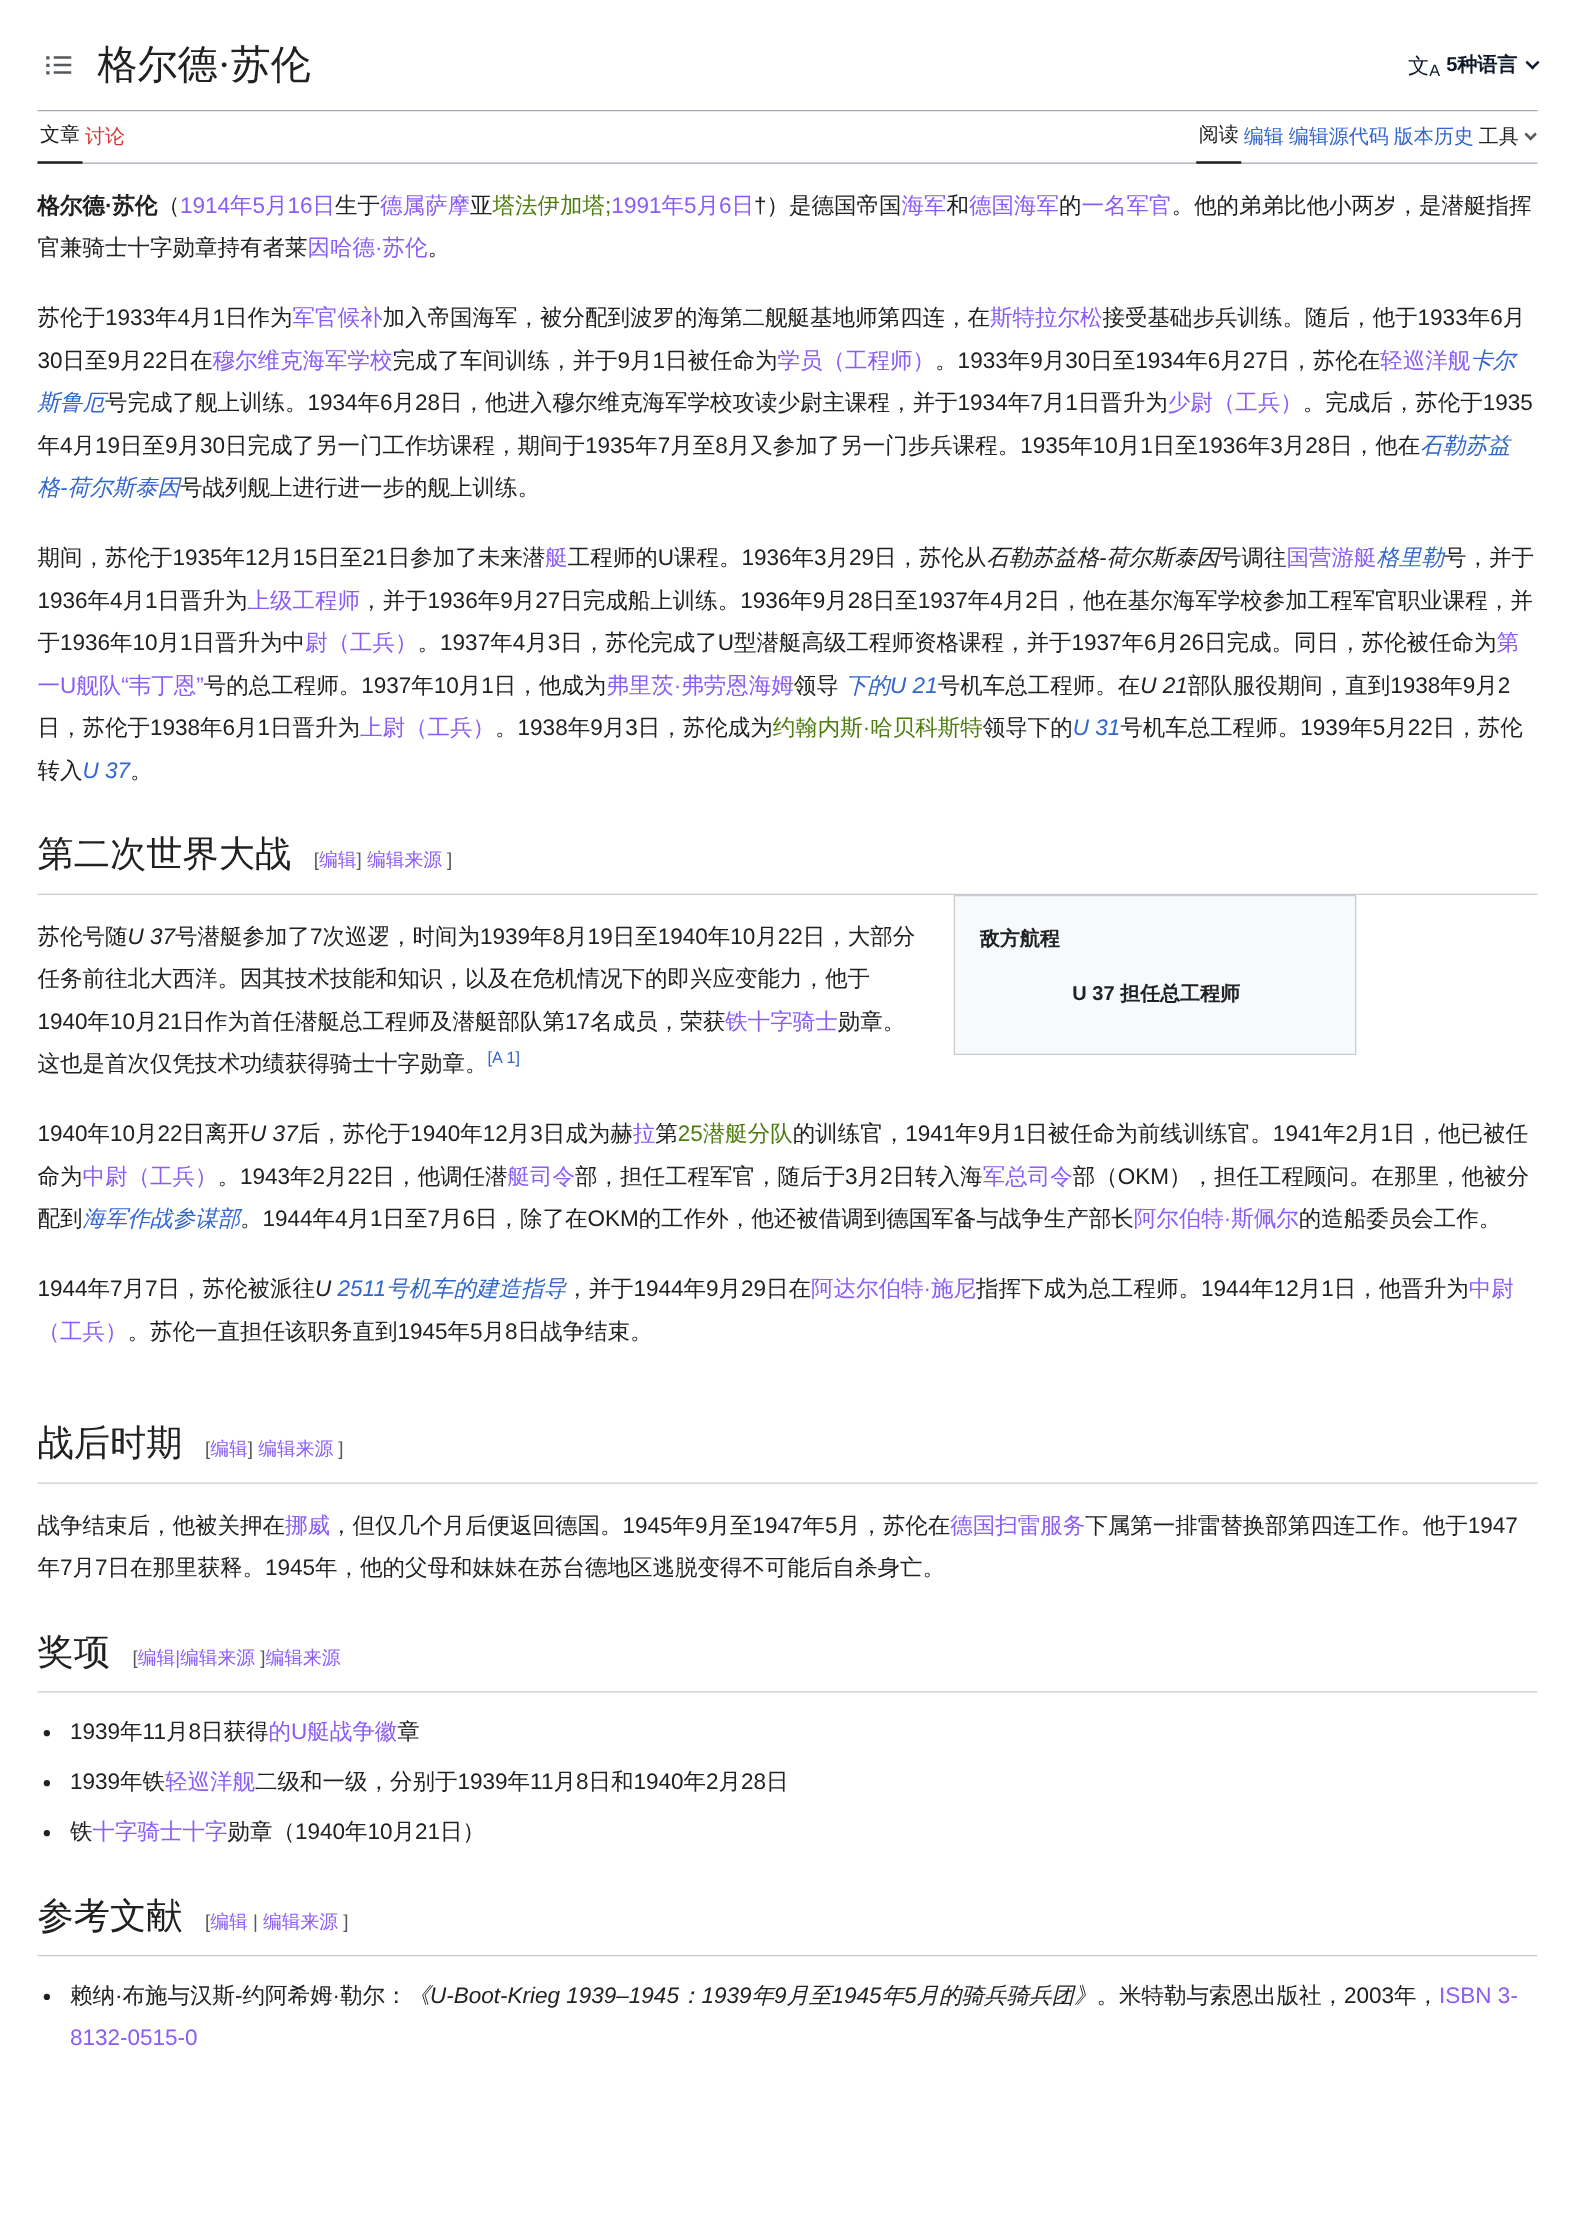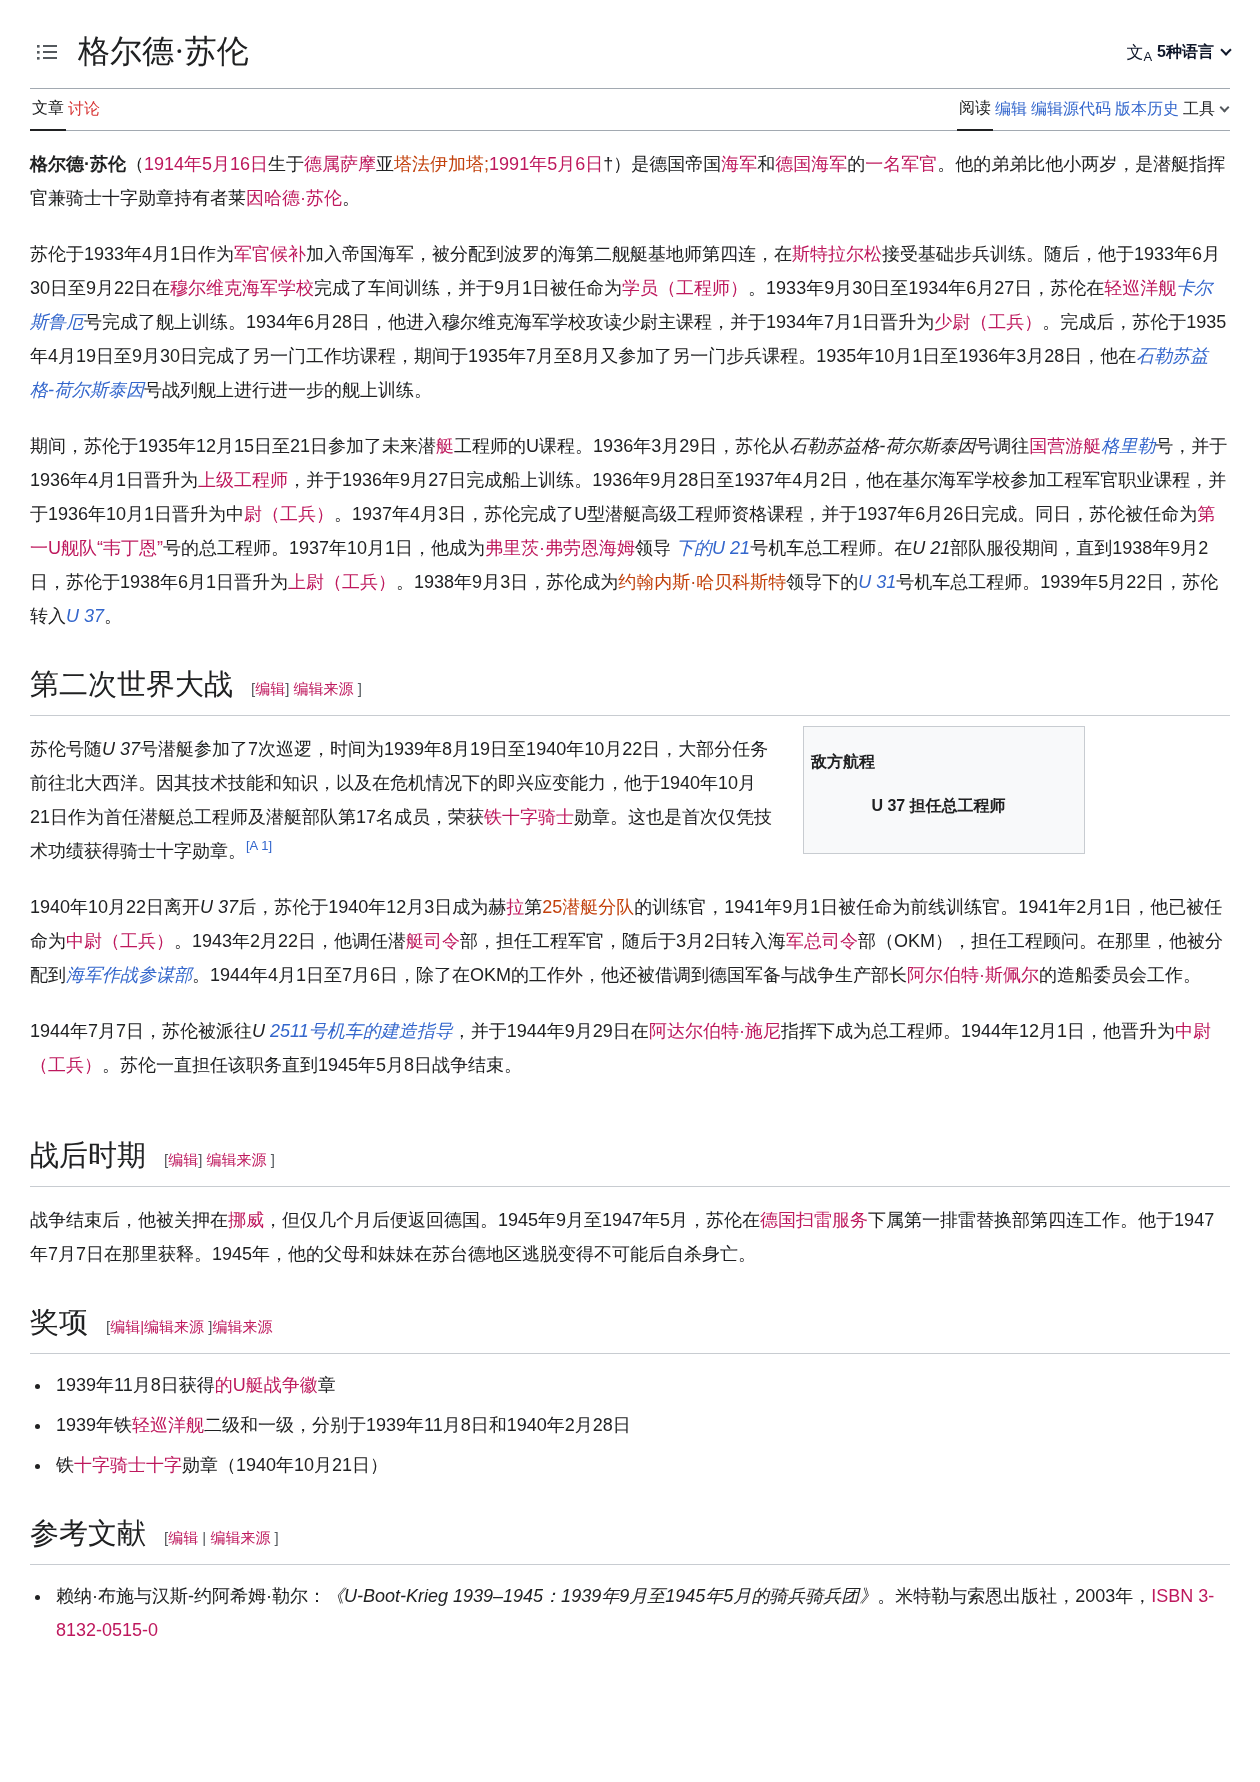--- a/index.html
+++ b/index.html
@@ -67,33 +67,33 @@
     font-weight:400; font-size:29px; color:#202122;
     margin-top:34px; padding-bottom:9px;
     border-bottom:1px solid #c8ccd1;
     display:flex; align-items:baseline; gap:18px;
   }
   .editlinks { font-family:"Liberation Sans", sans-serif; font-size:15px; white-space:nowrap; }
 
   .seg { }
   .seg-plain { color:#202122; }
   .seg-bold { font-weight:bold; }
-  .seg-link { color:#be185d; cursor:pointer; }
-  .seg-redlink { color:#c2410c; cursor:pointer; }
+  .seg-link { color:#8b5cf6; cursor:pointer; }
+  .seg-redlink { color:#4d7c0f; cursor:pointer; }
   .seg-italic { font-style:italic; }
   .seg-link-italic { color:#36c; font-style:italic; cursor:pointer; }
   .seg-sup-link { color:#36c; font-size:13px; vertical-align:super; line-height:0; cursor:pointer; }
   .seg-bracket { color:#54595d; }
 
   
   .infobox {
-    float:right; width:282px;
-    margin:10px 145px 24px 30px;
+    float:right; width:322px;
+    margin:0 145px 24px 30px;
     background:#f8f9fa; border:1px solid #c8ccd1;
-    padding:20px 18px 22px 7px;
+    padding:20px 18px 22px 20px;
     font-size:16px; line-height:30px;
   }
   .infobox-title { font-weight:bold; margin-bottom:14px; }
   .infobox-subtitle { font-weight:bold; margin-bottom:10px;text-align:center; }
   .infobox ol { margin-left:34px; }
   .infobox li { padding-left:2px; }
 
   
   ul.flat { margin:14px 0 24px 22px; }
   ul.flat li { margin:6px 0; padding-left:4px; }

